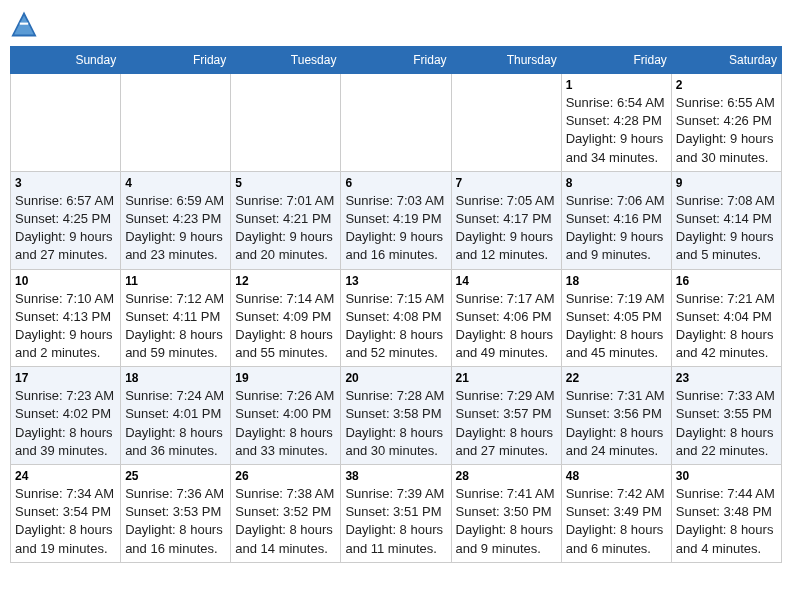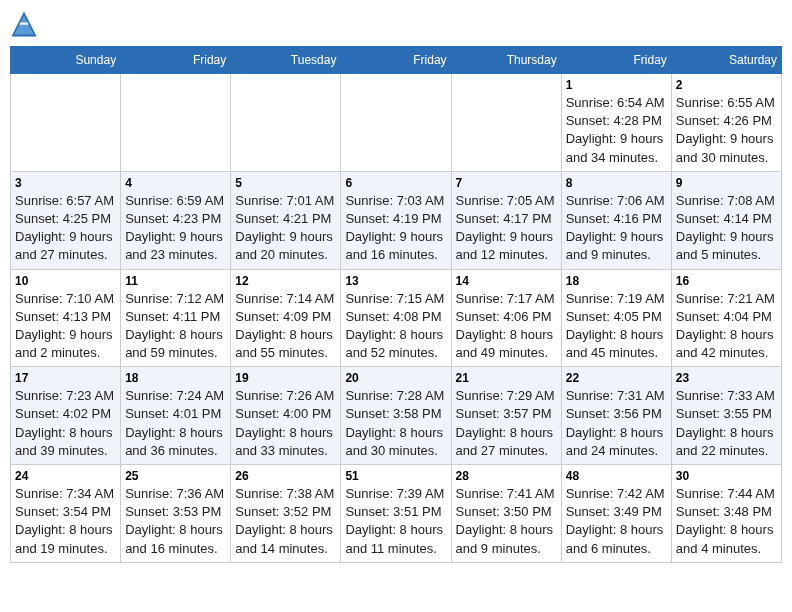--- a/index.html
+++ b/index.html
@@ -229,21 +229,21 @@
         </td>
         <td>
           <div class="day-number">25</div>
           <div class="day-info">Sunrise: 7:36 AM<br>Sunset: 3:53 PM<br>Daylight: 8 hours and 16 minutes.</div>
         </td>
         <td>
           <div class="day-number">26</div>
           <div class="day-info">Sunrise: 7:38 AM<br>Sunset: 3:52 PM<br>Daylight: 8 hours and 14 minutes.</div>
         </td>
         <td>
-          <div class="day-number">51</div>
+          <div class="day-number">38</div>
           <div class="day-info">Sunrise: 7:39 AM<br>Sunset: 3:51 PM<br>Daylight: 8 hours and 11 minutes.</div>
         </td>
         <td>
           <div class="day-number">28</div>
           <div class="day-info">Sunrise: 7:41 AM<br>Sunset: 3:50 PM<br>Daylight: 8 hours and 9 minutes.</div>
         </td>
         <td>
           <div class="day-number">48</div>
           <div class="day-info">Sunrise: 7:42 AM<br>Sunset: 3:49 PM<br>Daylight: 8 hours and 6 minutes.</div>
         </td>

